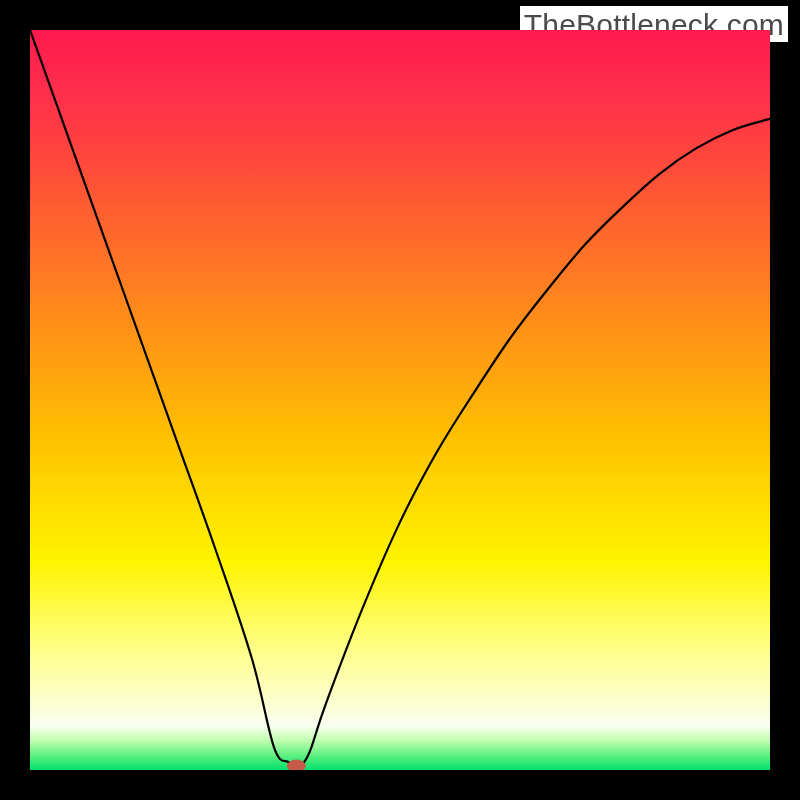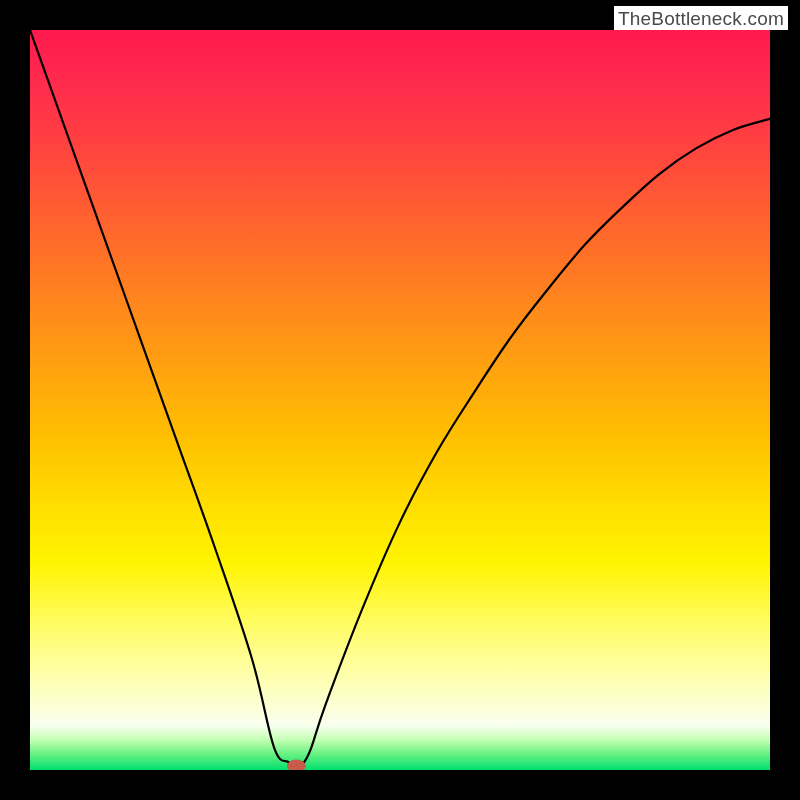--- a/index.html
+++ b/index.html
@@ -44,21 +44,21 @@
     position: absolute;
     top: 0; left: 0;
     width: 100%;
     height: 100%;
   }
   .watermark {
     position: absolute;
     top: 6px;
     right: 12px;
     color: #4a4a4a;
-    font-size: 19px;
+    font-size: 30px;
     font-weight: 500;
     letter-spacing: 0.2px;
     background: #fff;
     padding: 2px 4px 0 4px;
   }
 </style>
 </head>
 <body>
 
 <div class="frame">

